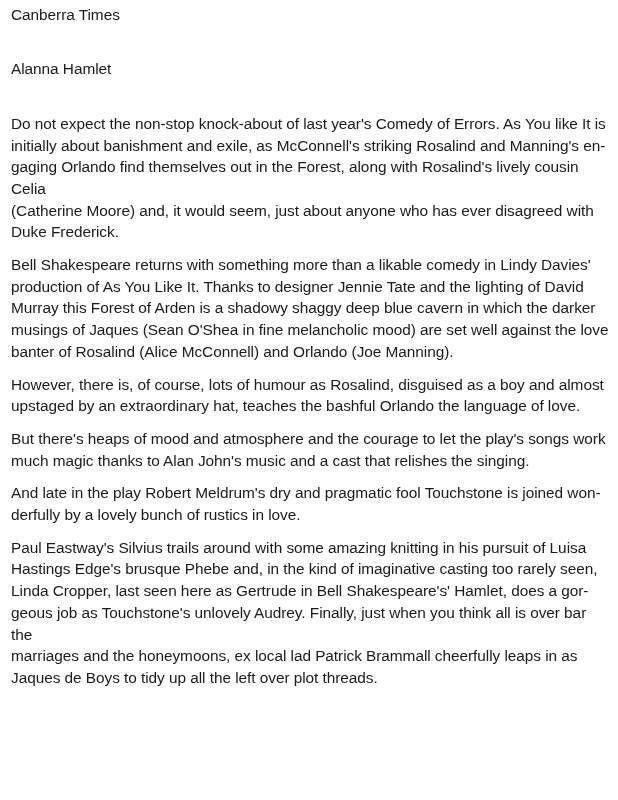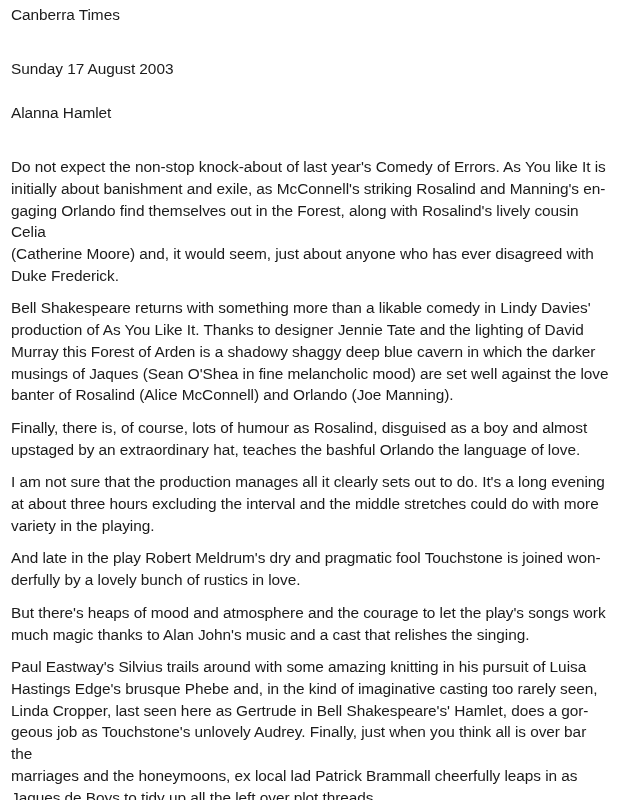--- a/index.html
+++ b/index.html
@@ -28,48 +28,44 @@
   .byline span { display: block; }
 </style>
 </head>
 <body>
 
 <div class="page">
 
   <p>Canberra Times</p>
 
   <p class="byline">
-    <span>Sunday 17 August 2003</span>
     <span>Alanna Hamlet</span>
   </p>
 
   <p>Do not expect the non-stop knock-about of last year's Comedy of Errors. As You like It is
 initially about banishment and exile, as McConnell's striking Rosalind and Manning's en-
 gaging Orlando find themselves out in the Forest, along with Rosalind's lively cousin Celia
 (Catherine Moore) and, it would seem, just about anyone who has ever disagreed with
 Duke Frederick.</p>
 
   <p>Bell Shakespeare returns with something more than a likable comedy in Lindy Davies'
 production of As You Like It. Thanks to designer Jennie Tate and the lighting of David
 Murray this Forest of Arden is a shadowy shaggy deep blue cavern in which the darker
 musings of Jaques (Sean O'Shea in fine melancholic mood) are set well against the love
 banter of Rosalind (Alice McConnell) and Orlando (Joe Manning).</p>
 
-  <p>Finally, there is, of course, lots of humour as Rosalind, disguised as a boy and almost
+  <p>However, there is, of course, lots of humour as Rosalind, disguised as a boy and almost
 upstaged by an extraordinary hat, teaches the bashful Orlando the language of love.</p>
 
-  <p>I am not sure that the production manages all it clearly sets out to do. It's a long evening
-at about three hours excluding the interval and the middle stretches could do with more
-variety in the playing.</p>
+
+  <p>But there's heaps of mood and atmosphere and the courage to let the play's songs work
+much magic thanks to Alan John's music and a cast that relishes the singing.</p>
 
   <p>And late in the play Robert Meldrum's dry and pragmatic fool Touchstone is joined won-
 derfully by a lovely bunch of rustics in love.</p>
-
-  <p>But there's heaps of mood and atmosphere and the courage to let the play's songs work
-much magic thanks to Alan John's music and a cast that relishes the singing.</p>
 
   <p>Paul Eastway's Silvius trails around with some amazing knitting in his pursuit of Luisa
 Hastings Edge's brusque Phebe and, in the kind of imaginative casting too rarely seen,
 Linda Cropper, last seen here as Gertrude in Bell Shakespeare's' Hamlet, does a gor-
 geous job as Touchstone's unlovely Audrey. Finally, just when you think all is over bar the
 marriages and the honeymoons, ex local lad Patrick Brammall cheerfully leaps in as
 Jaques de Boys to tidy up all the left over plot threads.</p>
 
 </div>
 

